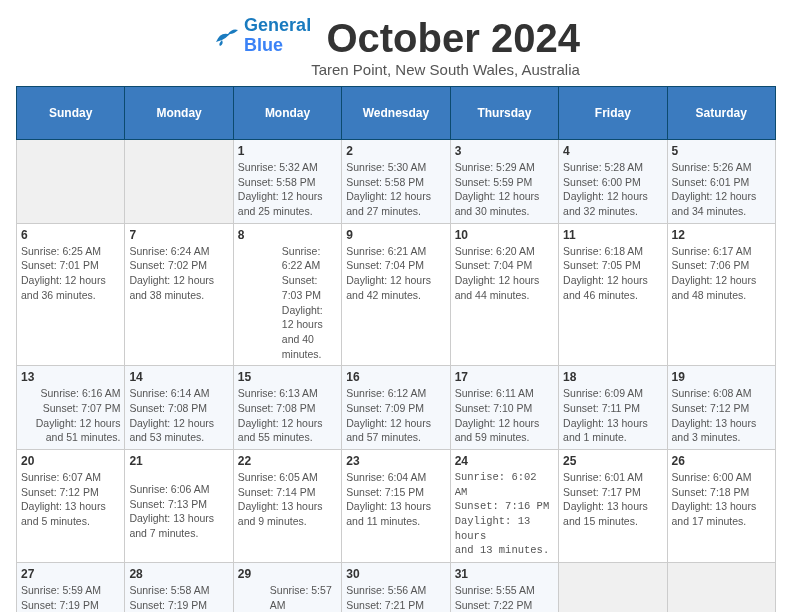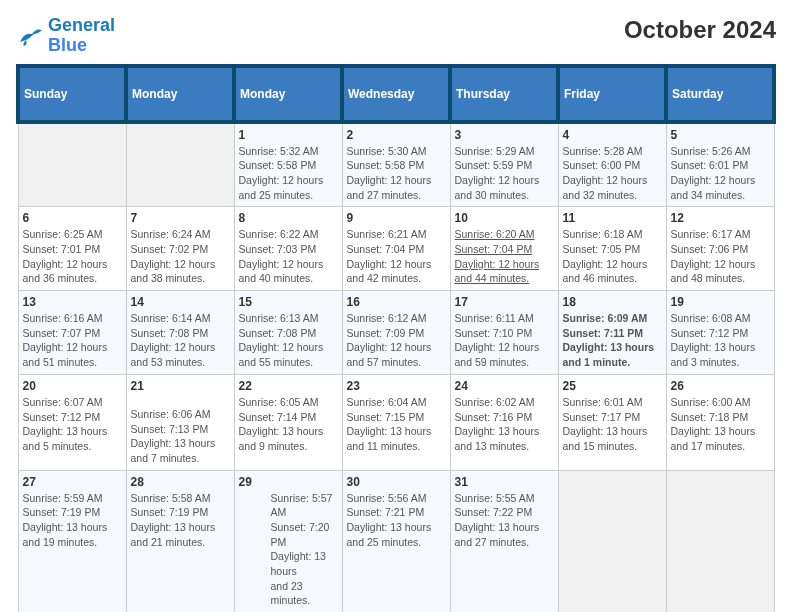--- a/index.html
+++ b/index.html
@@ -5,21 +5,21 @@
     * { box-sizing: border-box; margin: 0; padding: 0; }
     body {
       font-family: Arial, sans-serif;
       background: #fff;
       width: 792px;
       min-height: 612px;
       padding: 16px;
     }
     .header {
       display: flex;
-      justify-content: space-between;
+      justify-content: center;
       align-items: flex-start;
       margin-bottom: 8px;
     }
     .logo {
       display: flex;
       align-items: center;
       gap: 4px;
     }
     .logo-text {
       font-size: 18px;
@@ -31,42 +31,42 @@
       color: #1a7bbf;
     }
     .logo-bird {
       width: 28px;
       height: 24px;
     }
     .title-section {
       text-align: right;
     }
     .title-section h1 {
-      font-size: 24px;
+      font-size: 40px;
       font-weight: bold;
       color: #333;
     }
     .title-section h2 {
       font-size: 15px;
       font-weight: normal;
       color: #555;
     }
     table {
       width: 100%;
       border-collapse: collapse;
       font-size: 11px;
     }
     thead th {
       background-color: #3b7bbf;
       color: #fff;
       padding: 19px 4px;
-      text-align: left;
+      text-align: center;
       font-size: 12px;
       font-weight: bold;
-      border: 4px solid #0c4a6e;
+      border: 1px solid #0c4a6e;
     }
     tbody td {
       border: 1px solid #ccc;
       padding: 4px 4px;
       vertical-align: top;
       width: 14.28%;
       height: 80px;
     }
     .day-num {
       font-weight: bold;
@@ -100,20 +100,21 @@
       <path d="M10 16 Q12 20 8 22 Q6 20 10 16 Z" fill="#1a7bbf"></path>
     </svg>
     <div>
       <div class="logo-text">
         <span>General</span><br><span style="color:#3b82f6;">Blue</span>
       </div>
     </div>
   </div>
   <div class="title-section">
     <h1>October 2024</h1>
+    <h2>Taren Point, New South Wales, Australia</h2>
   </div>
 </div>
 
 <table>
   <thead>
     <tr>
     <th>Sunday</th>
         <th>Monday</th>
         <th>Monday</th>
         <th>Wednesday</th>
@@ -172,35 +173,35 @@
         </td>
         <td>
           <span class="day-num">7</span>
           <div class="day-info" style="white-space: pre-line;">Sunrise: 6:24 AM
 Sunset: 7:02 PM
 Daylight: 12 hours
 and 38 minutes.</div>
         </td>
         <td>
           <span class="day-num">8</span>
-          <div class="day-info" style="white-space: pre-line;">Sunrise: 6:22 AM
+          <div class="day-info" style="white-space: pre-line; margin-left: 44px;">Sunrise: 6:22 AM
 Sunset: 7:03 PM
 Daylight: 12 hours
 and 40 minutes.</div>
         </td>
         <td>
           <span class="day-num">9</span>
           <div class="day-info" style="white-space: pre-line;">Sunrise: 6:21 AM
 Sunset: 7:04 PM
 Daylight: 12 hours
 and 42 minutes.</div>
         </td>
         <td>
           <span class="day-num">10</span>
-          <div class="day-info" style="white-space: pre-line; text-decoration: underline;">Sunrise: 6:20 AM
+          <div class="day-info" style="white-space: pre-line;">Sunrise: 6:20 AM
 Sunset: 7:04 PM
 Daylight: 12 hours
 and 44 minutes.</div>
         </td>
         <td>
           <span class="day-num">11</span>
           <div class="day-info" style="white-space: pre-line;">Sunrise: 6:18 AM
 Sunset: 7:05 PM
 Daylight: 12 hours
 and 46 minutes.</div>
@@ -209,21 +210,21 @@
           <span class="day-num">12</span>
           <div class="day-info" style="white-space: pre-line;">Sunrise: 6:17 AM
 Sunset: 7:06 PM
 Daylight: 12 hours
 and 48 minutes.</div>
         </td>
       </tr>
       <tr>
         <td>
           <span class="day-num">13</span>
-          <div class="day-info" style="white-space: pre-line;">Sunrise: 6:16 AM
+          <div class="day-info" style="white-space: pre-line; text-align: right;">Sunrise: 6:16 AM
 Sunset: 7:07 PM
 Daylight: 12 hours
 and 51 minutes.</div>
         </td>
         <td>
           <span class="day-num">14</span>
           <div class="day-info" style="white-space: pre-line;">Sunrise: 6:14 AM
 Sunset: 7:08 PM
 Daylight: 12 hours
 and 53 minutes.</div>
@@ -244,21 +245,21 @@
         </td>
         <td>
           <span class="day-num">17</span>
           <div class="day-info" style="white-space: pre-line;">Sunrise: 6:11 AM
 Sunset: 7:10 PM
 Daylight: 12 hours
 and 59 minutes.</div>
         </td>
         <td>
           <span class="day-num">18</span>
-          <div class="day-info" style="white-space: pre-line; font-weight: bold;">Sunrise: 6:09 AM
+          <div class="day-info" style="white-space: pre-line;">Sunrise: 6:09 AM
 Sunset: 7:11 PM
 Daylight: 13 hours
 and 1 minute.</div>
         </td>
         <td>
           <span class="day-num">19</span>
           <div class="day-info" style="white-space: pre-line;">Sunrise: 6:08 AM
 Sunset: 7:12 PM
 Daylight: 13 hours
 and 3 minutes.</div>
@@ -288,21 +289,21 @@
         </td>
         <td>
           <span class="day-num">23</span>
           <div class="day-info" style="white-space: pre-line;">Sunrise: 6:04 AM
 Sunset: 7:15 PM
 Daylight: 13 hours
 and 11 minutes.</div>
         </td>
         <td>
           <span class="day-num">24</span>
-          <div class="day-info" style="white-space: pre-line;">Sunrise: 6:02 AM
+          <div class="day-info" style="white-space: pre-line; font-family: Liberation Mono, monospace;">Sunrise: 6:02 AM
 Sunset: 7:16 PM
 Daylight: 13 hours
 and 13 minutes.</div>
         </td>
         <td>
           <span class="day-num">25</span>
           <div class="day-info" style="white-space: pre-line;">Sunrise: 6:01 AM
 Sunset: 7:17 PM
 Daylight: 13 hours
 and 15 minutes.</div>

